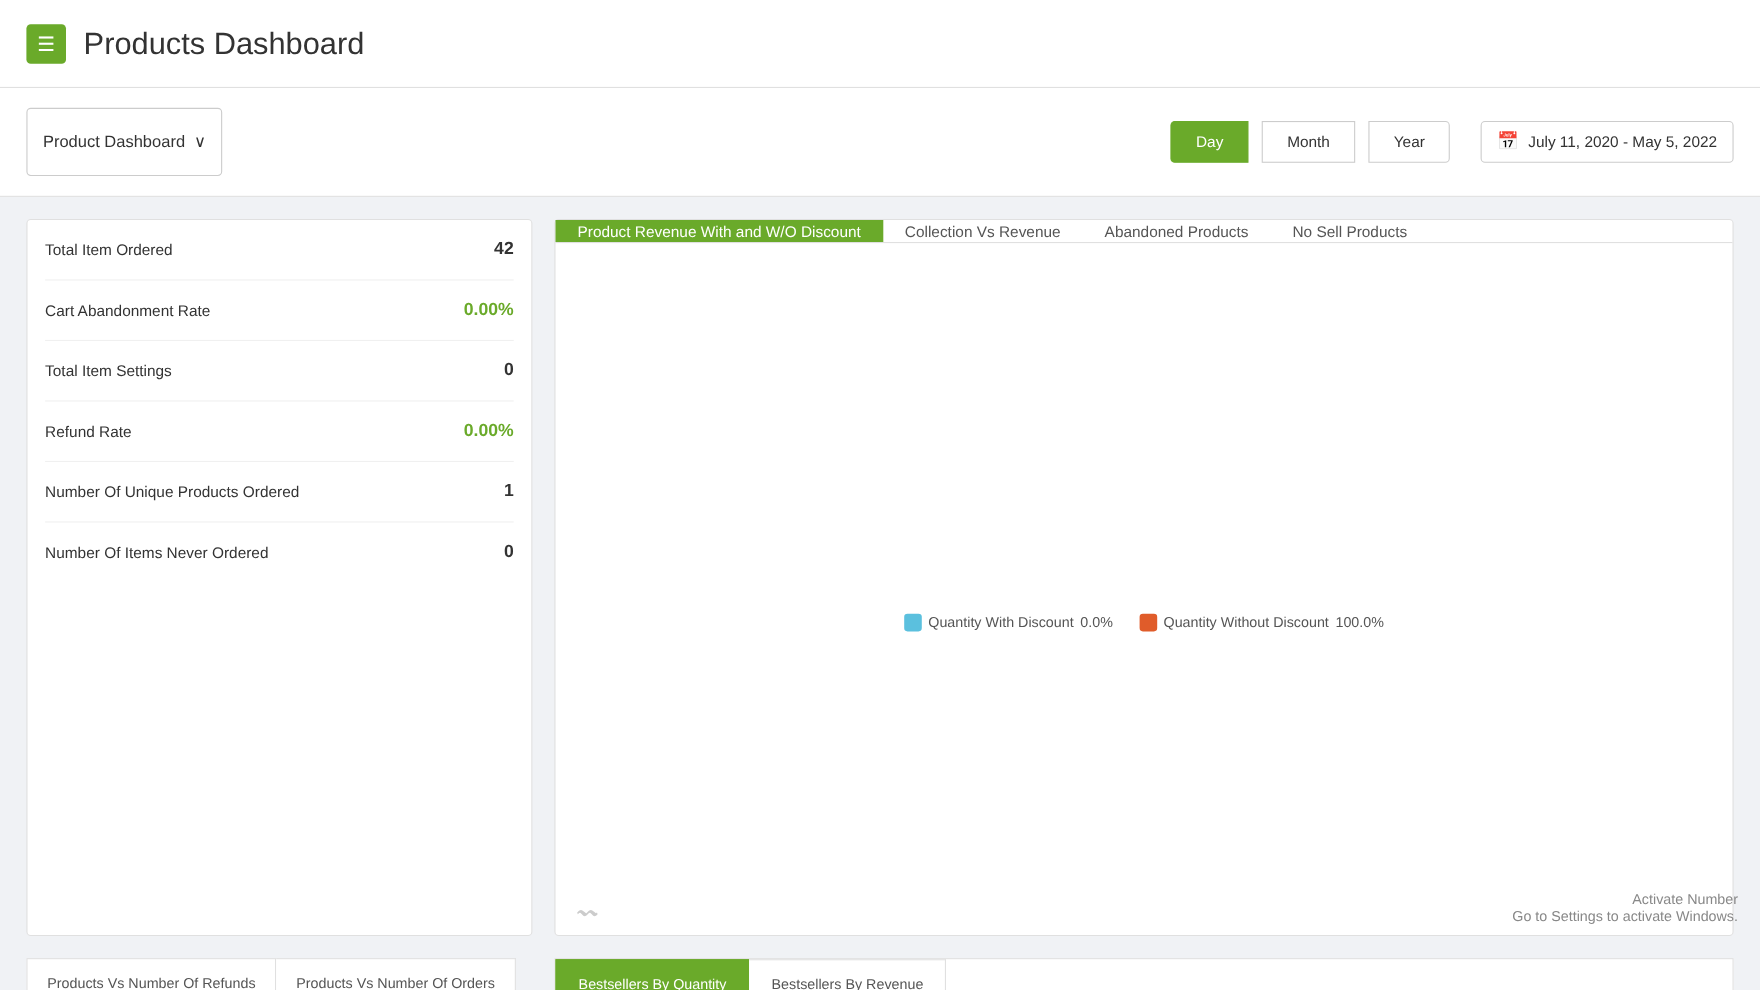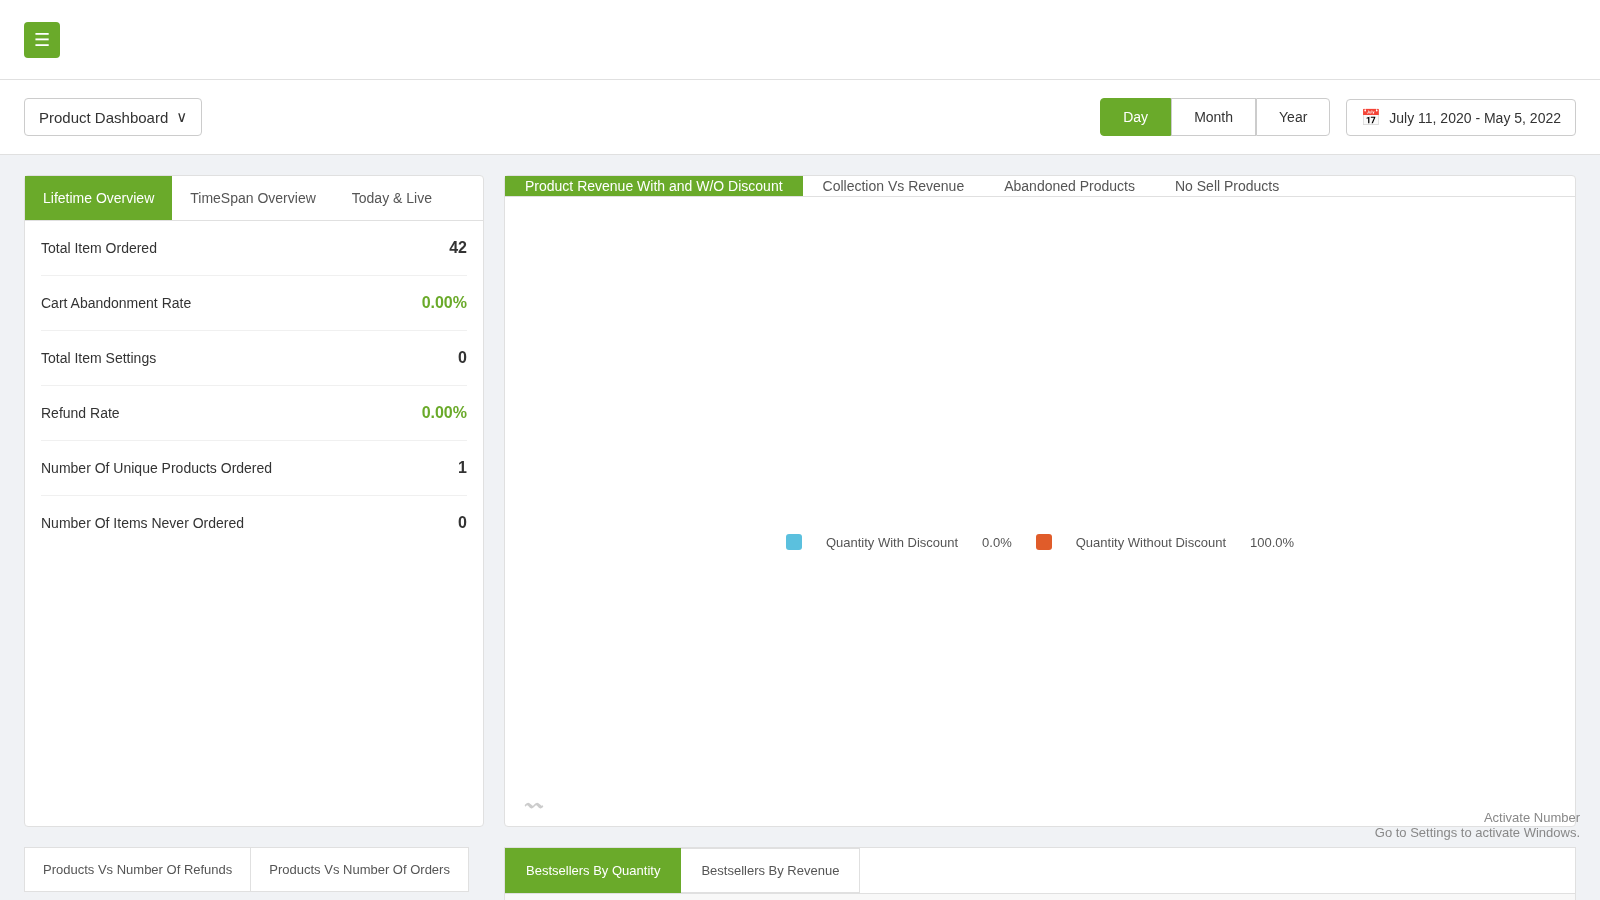--- a/index.html
+++ b/index.html
@@ -41,30 +41,30 @@
       align-items: center;
       justify-content: space-between;
       border-bottom: 1px solid #e0e0e0;
     }
     .dashboard-selector {
       display: flex;
       align-items: center;
       gap: 8px;
       border: 1px solid #ccc;
       border-radius: 4px;
-      padding: 9px 14px;
+      padding: 21px 14px;
       cursor: pointer;
       font-size: 15px;
       color: #333;
       background: #fff;
     }
     .toolbar-right {
       display: flex;
-      align-items: flex-end;
-      gap: 0;
+      align-items: flex-start;
+      gap: 12px;
     }
     .time-btn {
       padding: 10px 22px;
       border: 1px solid #ccc;
       background: #fff;
       cursor: pointer;
       font-size: 14px;
       color: #333;
     }
     .time-btn.active {
@@ -171,22 +171,22 @@
       padding: 20px;
     }
     .legend-row {
       display: flex;
       align-items: center;
       gap: 24px;
       margin-top: 60px;
     }
     .legend-item {
       display: flex;
-      align-items: flex-end;
-      gap: 24px;
+      align-items: center;
+      gap: 6px;
       font-size: 13px;
       color: #555;
     }
     .legend-dot {
       width: 16px;
       height: 16px;
       border-radius: 3px;
     }
     .legend-dot.blue { background: #5bc0de; }
     .legend-dot.orange { background: #e05c2a; }
@@ -275,20 +275,21 @@
       color: #ccc;
     }
   </style>
 </head>
 <body>
 
 <div class="header">
   <div class="menu-icon">
     <span>☰</span>
   </div>
+  <h1 class="header-title">Products Dashboard</h1>
 </div>
 
 <div class="toolbar">
   <div class="dashboard-selector">
     <span>Product Dashboard</span>
     <span> ∨</span>
   </div>
   <div class="toolbar-right">
     <button class="time-btn active">Day</button>
     <button class="time-btn">Month</button>
@@ -296,25 +297,20 @@
     <div class="date-range">
       <span class="calendar-icon">📅</span>
       <span>July 11, 2020 - May 5, 2022</span>
     </div>
   </div>
 </div>
 
 <div class="main-content">
 
   <div class="left-panel">
-    <div class="tabs-row">
-      <div class="tab-item active">Lifetime Overview</div>
-      <div class="tab-item">TimeSpan Overview</div>
-      <div class="tab-item">Today &amp; Live</div>
-    </div>
     <div class="stats-list">
       <div class="stat-row">
         <span class="stat-label">Total Item Ordered</span>
         <span class="stat-value">42</span>
       </div>
       <div class="stat-row">
         <span class="stat-label">Cart Abandonment Rate</span>
         <span class="stat-value green">0.00%</span>
       </div>
       <div class="stat-row">

